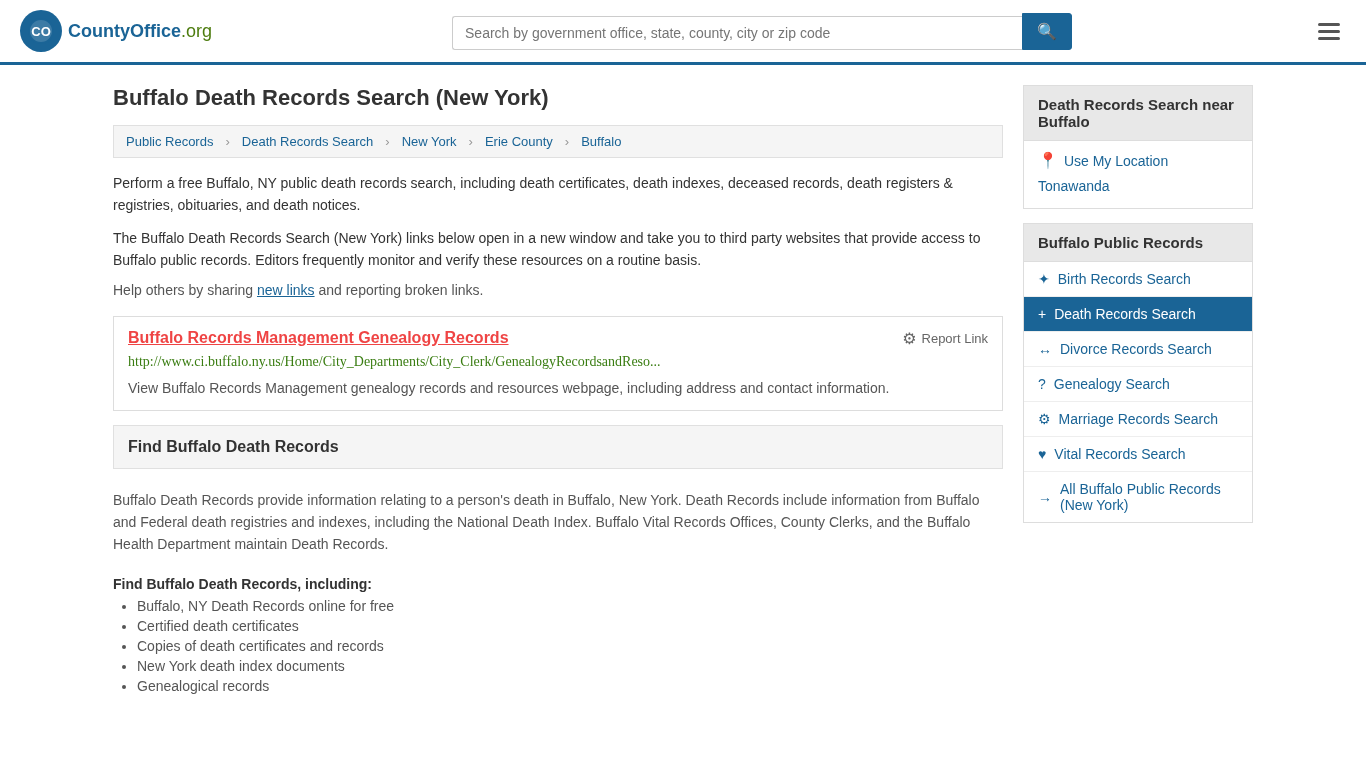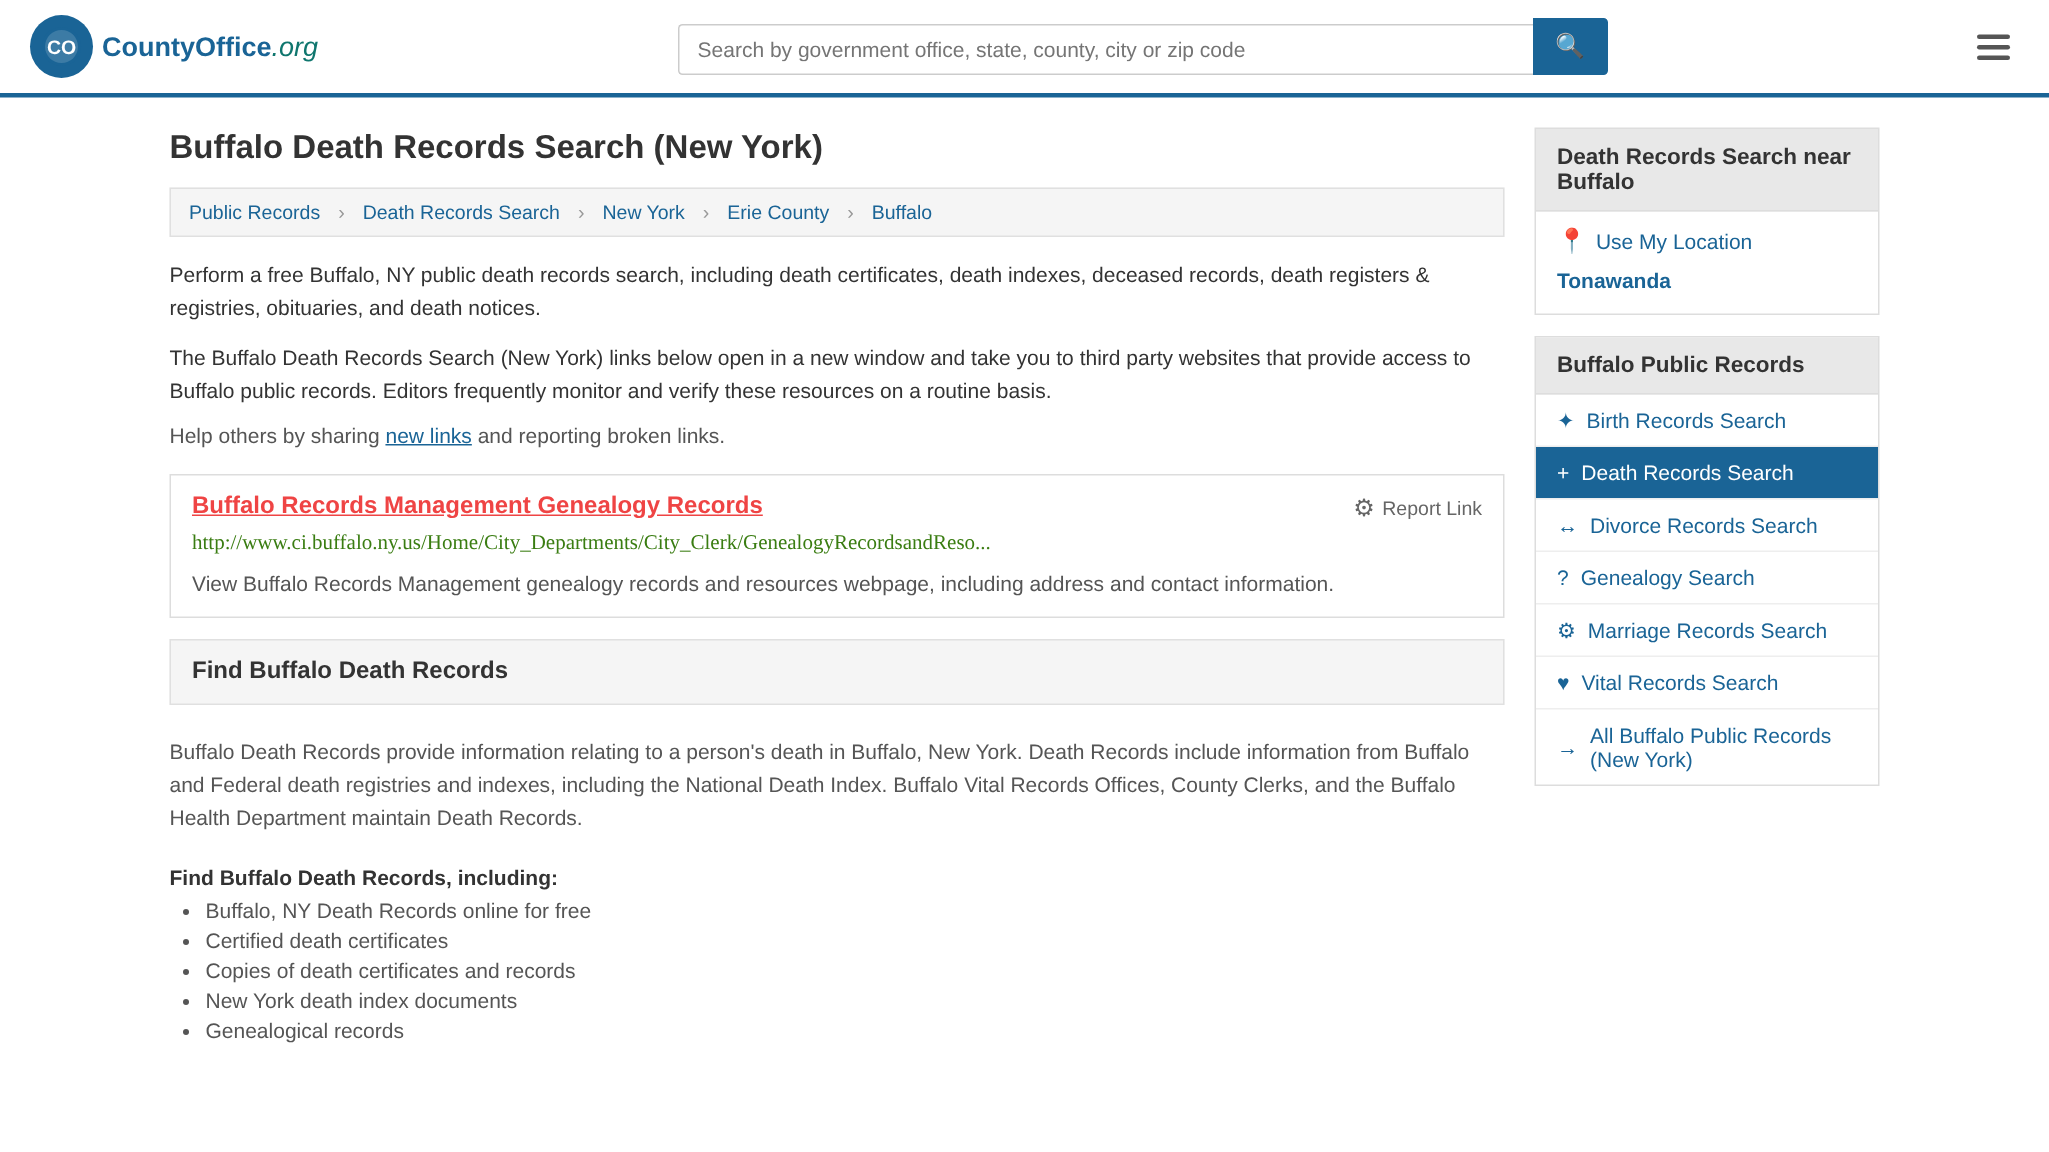--- a/index.html
+++ b/index.html
@@ -250,21 +250,20 @@
     .location-icon {
       font-size: 16px;
       color: #555;
     }
     .nearby-link {
       display: block;
       color: #1a6496;
       text-decoration: none;
       font-size: 14px;
       margin-bottom: 4px;
-      font-weight: bold;
     }
 
     
     .records-list {
       list-style: none;
       padding: 0;
     }
     .records-list li {
       border-bottom: 1px solid #eee;
     }
@@ -296,21 +295,21 @@
 <header class="header">
   <div class="logo-area">
     <div class="logo-icon">
       <svg width="28" height="28" viewBox="0 0 28 28">
         <circle cx="14" cy="14" r="13" fill="#1a6496"></circle>
         <circle cx="14" cy="14" r="11" fill="#fff" fill-opacity="0.15"></circle>
         <text x="14" y="19" text-anchor="middle" fill="#fff" font-size="13" font-family="Arial" font-weight="bold">CO</text>
       </svg>
     </div>
     <span class="logo-text">
-      <span>CountyOffice</span><span style="color:#0f766e;font-weight:normal;font-style:italic;">.org</span>
+      <span>CountyOffice</span><span style="color:#4d7c0f;font-weight:normal;">.org</span>
     </span>
   </div>
   <div class="search-area">
     <input class="search-input" type="text" placeholder="Search by government office, state, county, city or zip code" style="">
     <button class="search-btn">🔍</button>
   </div>
   <button class="menu-btn">
     <span></span>
     <span></span>
     <span></span>

